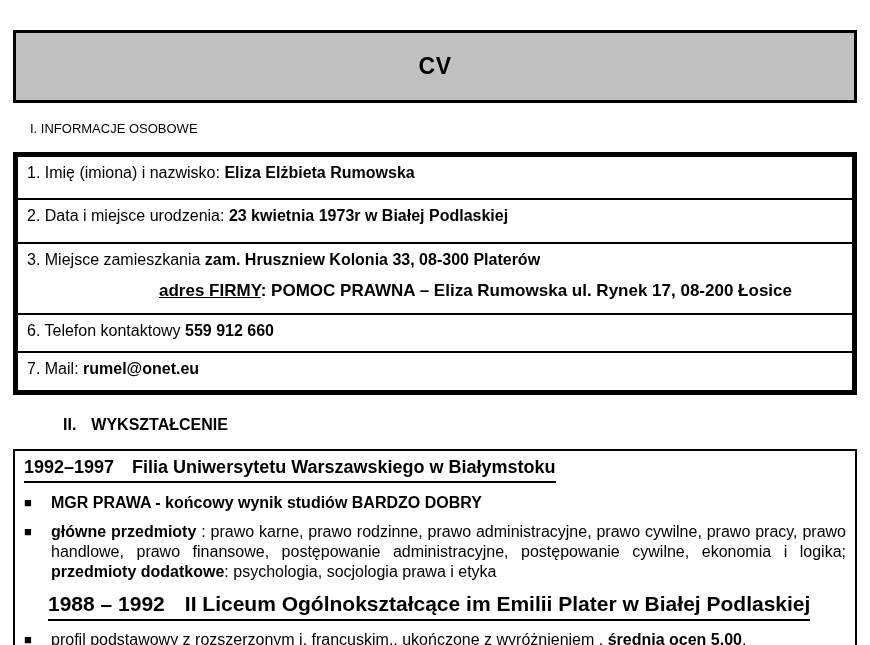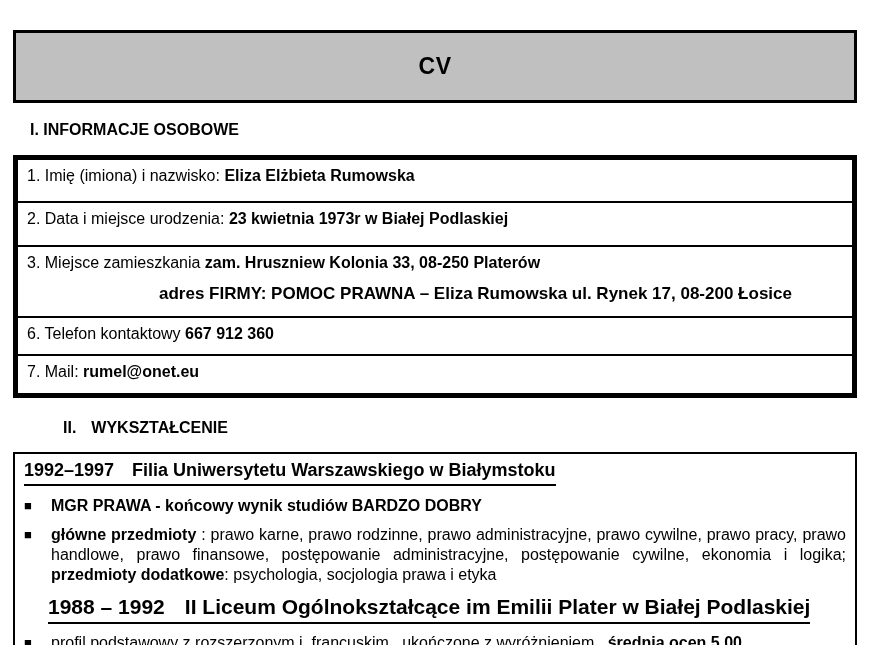--- a/index.html
+++ b/index.html
@@ -19,21 +19,21 @@
     background: #c0c0c0;
     border: 3px solid #000000;
     display: flex; align-items: center; justify-content: center;
     font-size: 23px; font-weight: bold;
     letter-spacing: 0.5px;
   }
 
   
   .sec1-heading {
     margin: 18px 0 0 30px;
-    font-size: 16px; font-weight: bold;
+    font-size: 13px; font-weight: normal;
   }
 
   
   .info-table {
     margin: 16px 13px 0 13px;
     border: 5px solid #000000;
     font-size: 16px;
   }
   .info-row {
     padding: 7px 8px 0 9px;
@@ -44,21 +44,21 @@
   .row-2 { min-height: 44px; }
   .row-3 { min-height: 71px; }
   .row-4 { min-height: 38px; }
   .row-5 { min-height: 37px; }
   .b { font-weight: bold; }
   .company-line {
     margin: 12px 0 0 132px;
     font-weight: bold;
     font-size: 17px;
   }
-  .u { }
+  .u { text-decoration: underline; }
 
   
   .sec2-heading {
     margin: 21px 0 0 63px;
     font-size: 16px; font-weight: bold;
   }
   .sec2-heading .num { margin-right: 15px; }
 
   
   .edu-box {
@@ -117,28 +117,28 @@
 
   <div class="info-table">
     <div class="info-row row-1">
       <span>1. Imię (imiona) i nazwisko: </span><span class="b">Eliza Elżbieta Rumowska</span>
     </div>
     <div class="info-row row-2">
       <span>2. Data i miejsce urodzenia: </span><span class="b">23 kwietnia 1973r w Białej Podlaskiej</span>
     </div>
     <div class="info-row row-3">
       <div>
-        <span>3. Miejsce zamieszkania </span><span class="b">zam. Hruszniew Kolonia 33, 08-250 Platerów</span>
+        <span>3. Miejsce zamieszkania </span><span class="b">zam. Hruszniew Kolonia 33, 08-300 Platerów</span>
       </div>
       <div class="company-line">
         <span class="u">adres FIRMY</span><span>: POMOC PRAWNA – Eliza Rumowska  ul. Rynek 17, 08-200 Łosice</span>
       </div>
     </div>
     <div class="info-row row-4">
-      <span>6. Telefon kontaktowy </span><span class="b">667 912 360</span>
+      <span>6. Telefon kontaktowy </span><span class="b">559 912 660</span>
     </div>
     <div class="info-row row-5">
       <span>7. Mail: </span><span class="b">rumel@onet.eu</span>
     </div>
   </div>
 
   <div class="sec2-heading">
     <span class="num">II.</span><span>WYKSZTAŁCENIE</span>
   </div>
 

